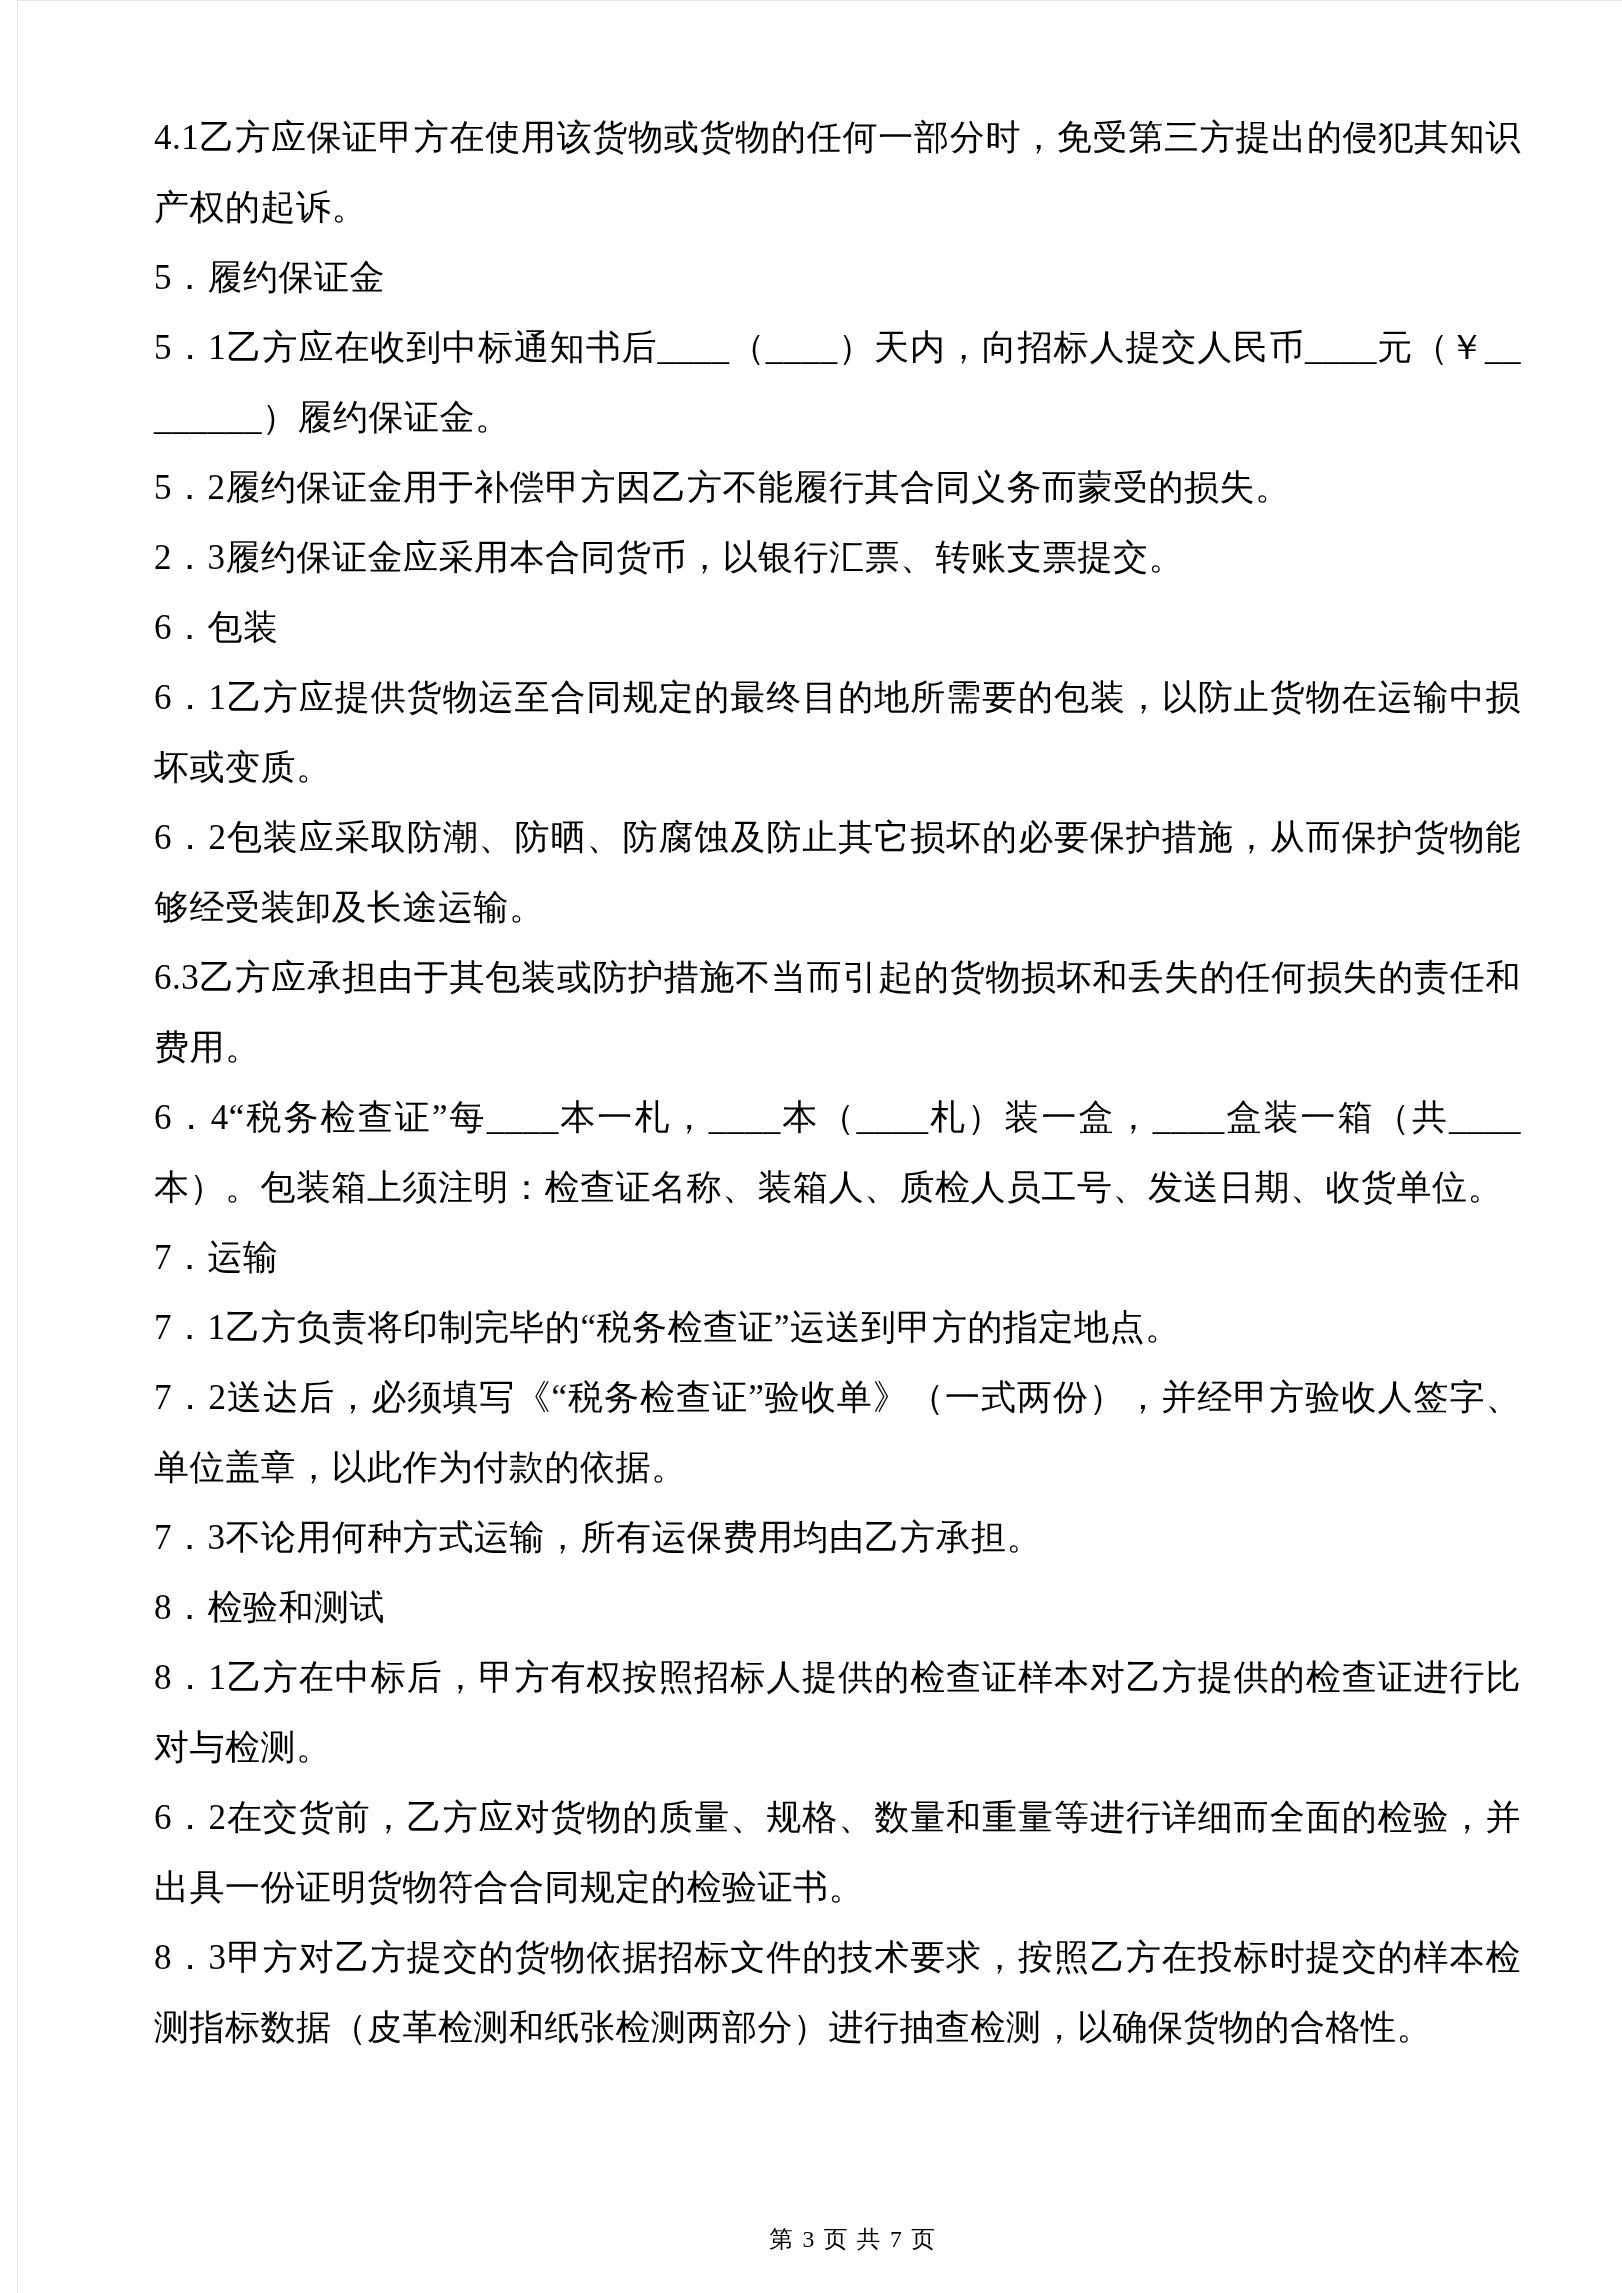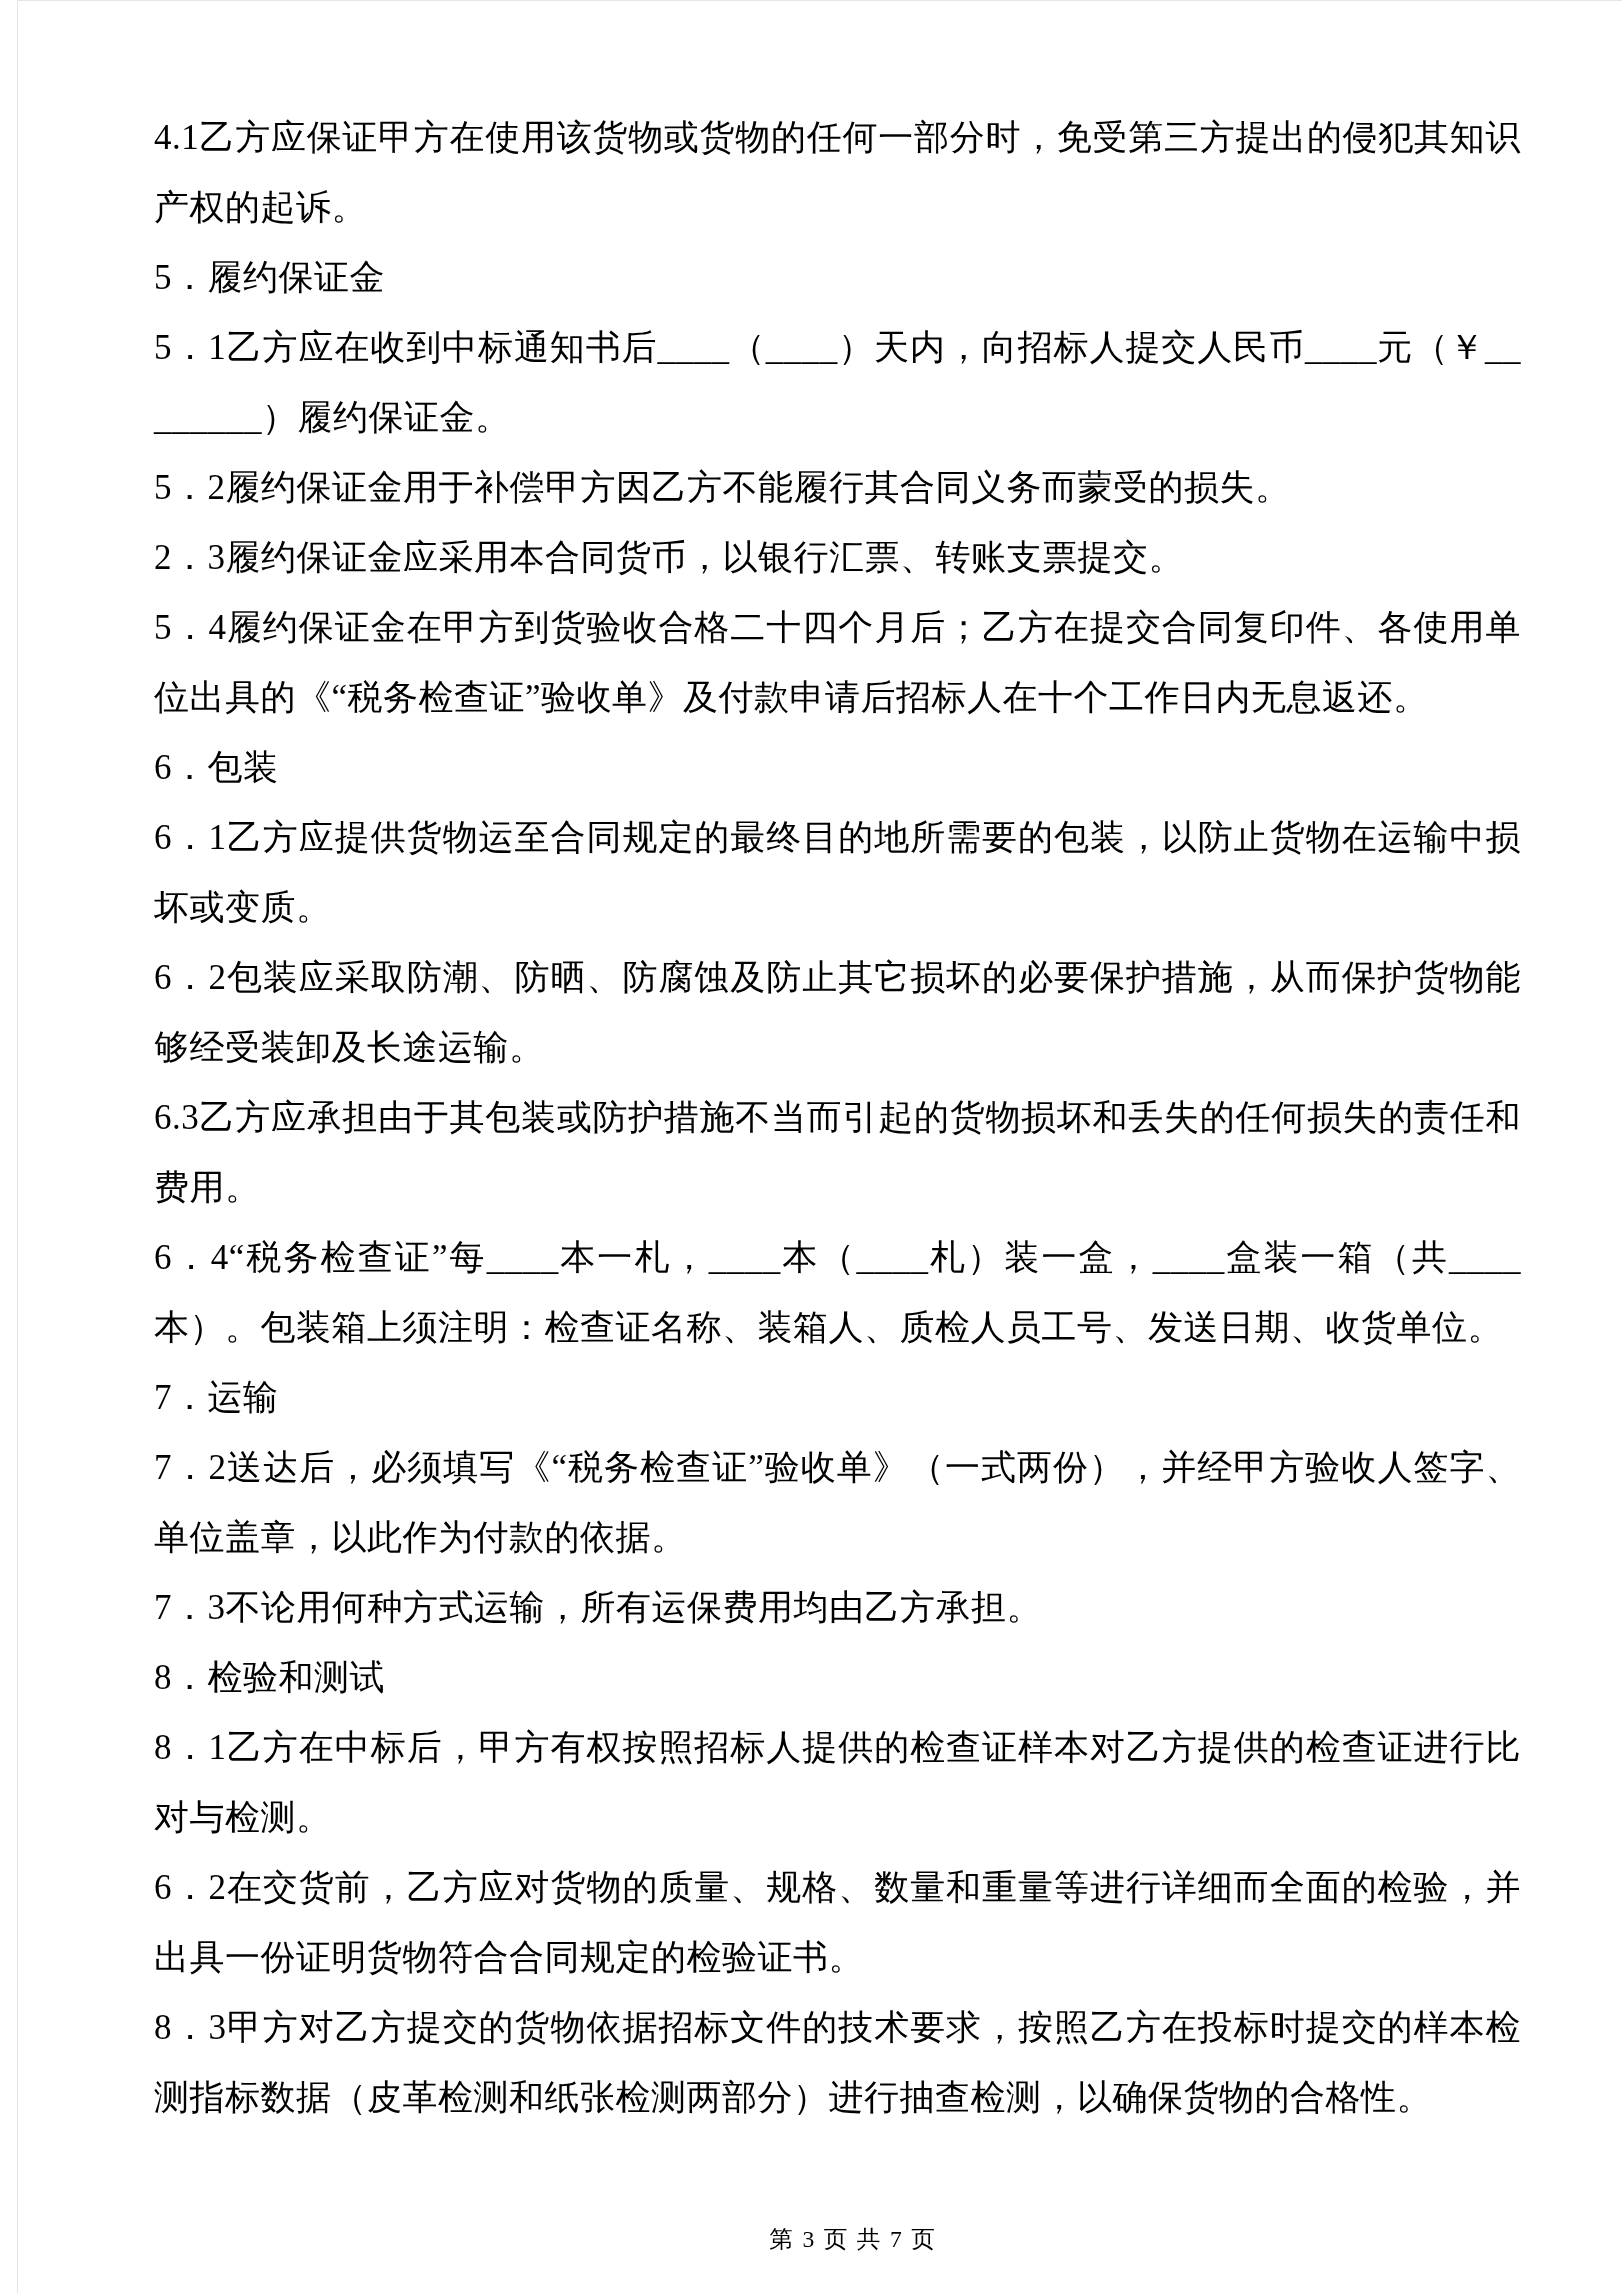--- a/index.html
+++ b/index.html
@@ -49,27 +49,27 @@
 </head>
 <body>
 
 <div class="page">
   <div class="content">
       <p class="para">4.1乙方应保证甲方在使用该货物或货物的任何一部分时，免受第三方提出的侵犯其知识产权的起诉。</p>
       <p class="para">5．履约保证金</p>
       <p class="para">5．1乙方应在收到中标通知书后____（____）天内，向招标人提交人民币____元（￥________）履约保证金。</p>
       <p class="para">5．2履约保证金用于补偿甲方因乙方不能履行其合同义务而蒙受的损失。</p>
       <p class="para">2．3履约保证金应采用本合同货币，以银行汇票、转账支票提交。</p>
-      <p class="para">5．4履约保证金在甲方到货验收合格二十四个月后；乙方在提交合同复印件、各使用单位出具的《“税务检查证”验收单》及付款申请后招标人在十个工作日内无息返还。</p>
       <p class="para">6．包装</p>
       <p class="para">6．1乙方应提供货物运至合同规定的最终目的地所需要的包装，以防止货物在运输中损坏或变质。</p>
       <p class="para">6．2包装应采取防潮、防晒、防腐蚀及防止其它损坏的必要保护措施，从而保护货物能够经受装卸及长途运输。</p>
       <p class="para">6.3乙方应承担由于其包装或防护措施不当而引起的货物损坏和丢失的任何损失的责任和费用。</p>
       <p class="para">6．4“税务检查证”每____本一札，____本（____札）装一盒，____盒装一箱（共____本）。包装箱上须注明：检查证名称、装箱人、质检人员工号、发送日期、收货单位。</p>
       <p class="para">7．运输</p>
+      <p class="para">7．1乙方负责将印制完毕的“税务检查证”运送到甲方的指定地点。</p>
       <p class="para">7．2送达后，必须填写《“税务检查证”验收单》（一式两份），并经甲方验收人签字、单位盖章，以此作为付款的依据。</p>
       <p class="para">7．3不论用何种方式运输，所有运保费用均由乙方承担。</p>
       <p class="para">8．检验和测试</p>
       <p class="para">8．1乙方在中标后，甲方有权按照招标人提供的检查证样本对乙方提供的检查证进行比对与检测。</p>
       <p class="para">6．2在交货前，乙方应对货物的质量、规格、数量和重量等进行详细而全面的检验，并出具一份证明货物符合合同规定的检验证书。</p>
       <p class="para">8．3甲方对乙方提交的货物依据招标文件的技术要求，按照乙方在投标时提交的样本检测指标数据（皮革检测和纸张检测两部分）进行抽查检测，以确保货物的合格性。</p>
     </div>
   <div class="footer">第 3 页 共 7 页</div>
 </div>
 

